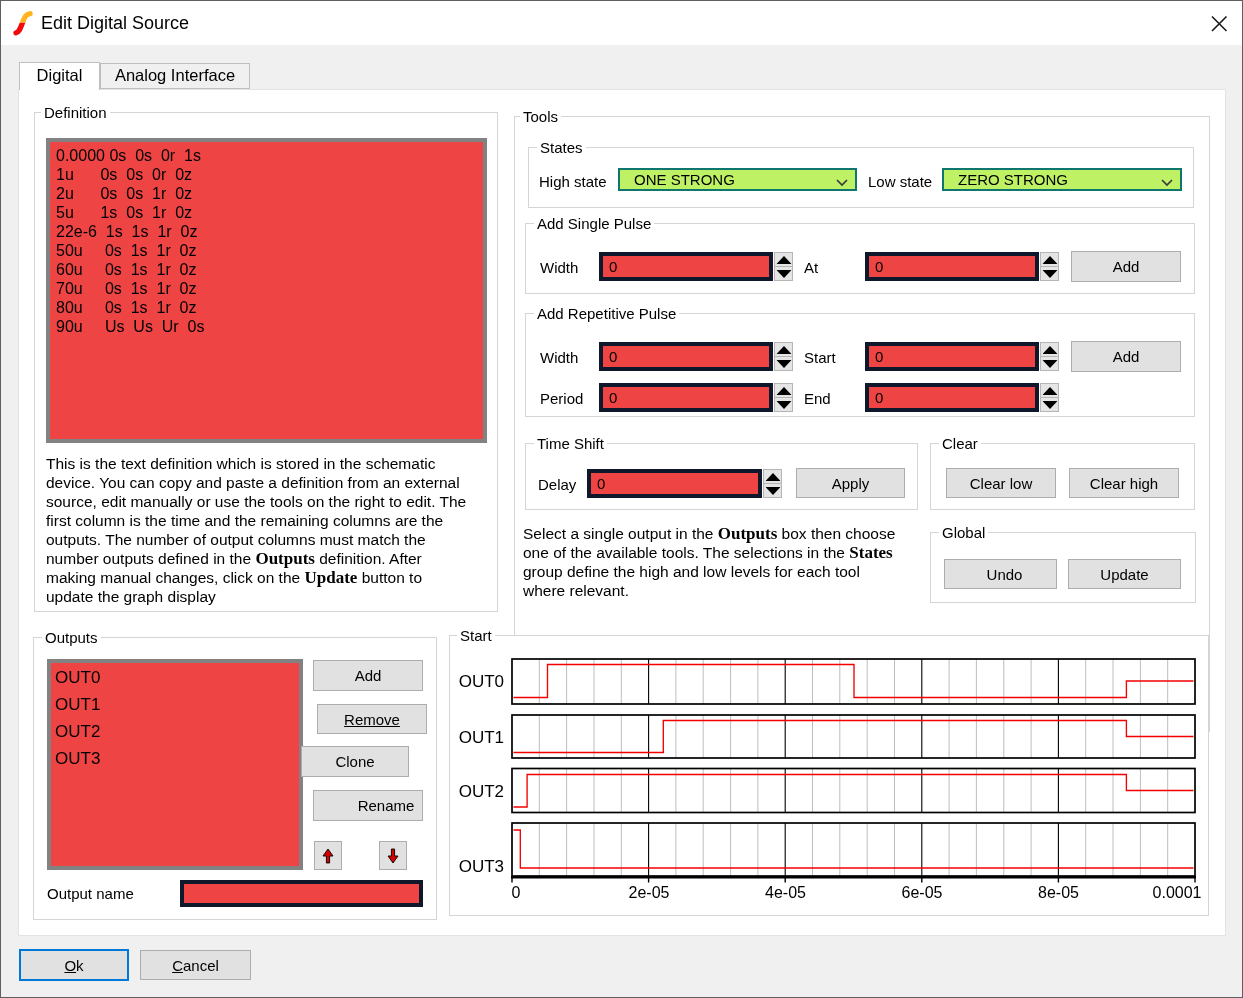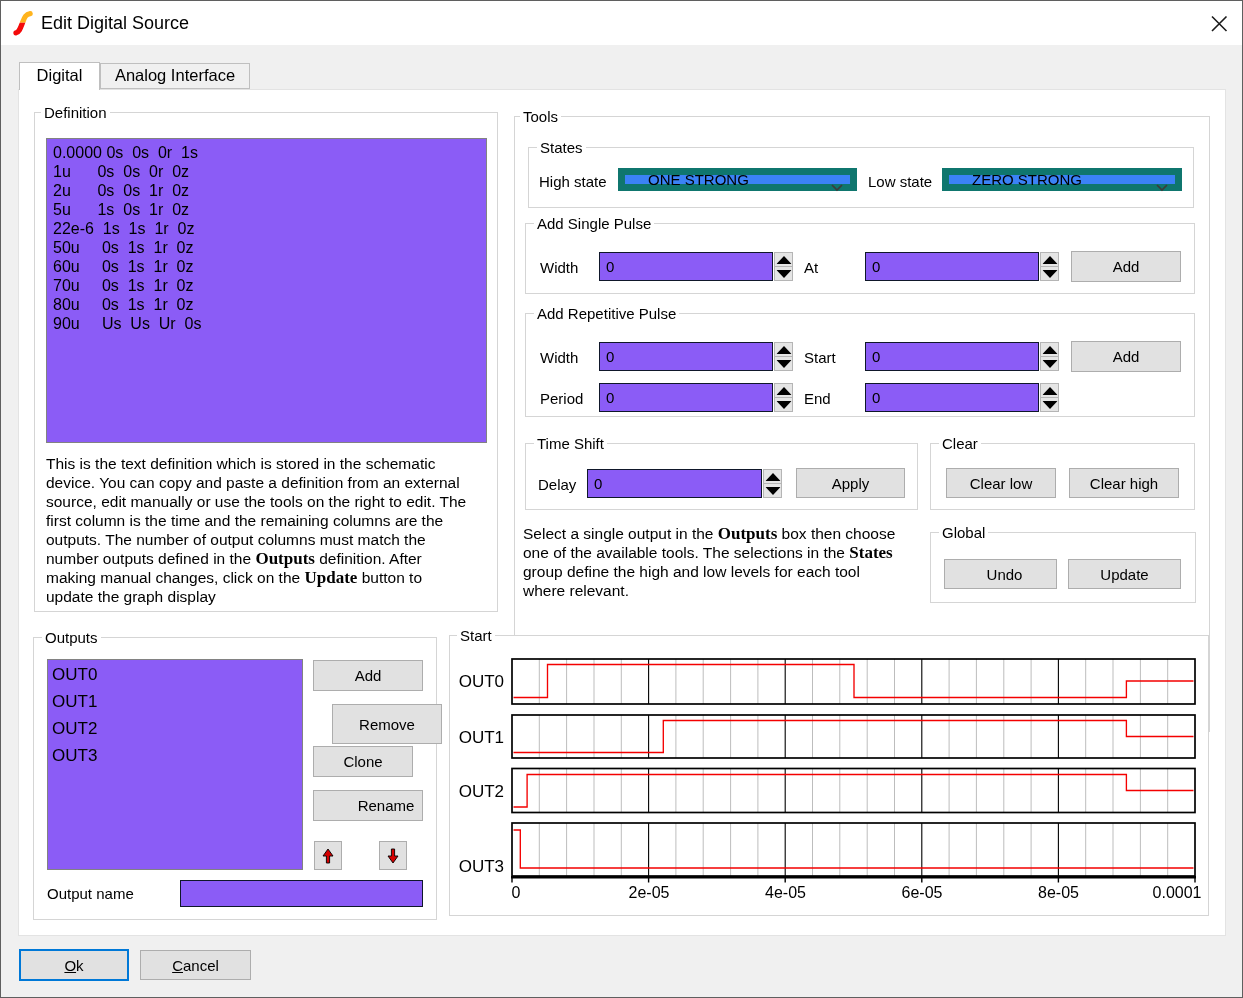--- a/index.html
+++ b/index.html
@@ -18,26 +18,26 @@
 #closex { left:1203px; top:8px; width:30px; height:30px; }
 
 #tab2 { left:99px; top:62px; width:150px; height:26px; background:#f0f0f0; border:1px solid #bfbfbf; text-align:center; line-height:23px; font-size:16.5px; }
 #pane { left:17px; top:88px; width:1208px; height:847px; background:#fff; border:1px solid #e3e3e3; }
 #tab1 { left:18px; top:61px; width:81px; height:28px; background:#fff; border:1px solid #bfbfbf; border-bottom:none; text-align:center; line-height:24px; z-index:5; font-size:16.5px; }
 
 .grp { position:absolute; border:1px solid #d5d5d5; }
 .glabel { position:absolute; background:#fff; padding:0 3px; top:-9px; line-height:17px; }
 
 .btn { position:absolute; background:#e1e1e1; border:1px solid #adadad; text-align:center; display:flex; align-items:center; justify-content:center; }
-.field { position:absolute; background:#8b5cf6; border:1px solid #0f172a; padding-left:6px; display:flex; align-items:center; }
+.field { position:absolute; background:#ef4444; border:4px solid #0f172a; padding-left:6px; display:flex; align-items:center; }
 .spin { position:absolute; width:19px; background:#e5e5e5; border:1px solid #b5b5b5; display:flex; flex-direction:column; }
 .spin .u, .spin .d { flex:1; position:relative; }
 .spin .u { border-bottom:1px solid #b5b5b5; }
 .spin svg { position:absolute; left:50%; top:50%; transform:translate(-50%,-50%); }
-.combo { position:absolute; background:#3b82f6; border:7px solid #0f766e; padding-left:23px; display:flex; align-items:center; }
+.combo { position:absolute; background:#bef264; border:2px solid #0f766e; padding-left:14px; display:flex; align-items:center; }
 .lbl { position:absolute; white-space:nowrap; }
 .bser { font-family:"Liberation Serif", serif; font-weight:bold; font-size:17px; }
 </style>
 </head>
 <body>
 
 <div class="abs" id="titlebar"></div>
 <svg class="abs" style="left:12px; top:9px;" width="24" height="28" viewBox="0 0 24 28">
   <defs>
     <clipPath id="ctop">
@@ -237,22 +237,22 @@
 <div class="btn" style="left:943px; top:558px; width:113px; height:30px;padding-left:8px;">Undo</div>
 <div class="btn" style="left:1067px; top:558px; width:113px; height:30px;">Update</div>
 
 <div class="grp" style="left:32px; top:636px; width:404px; height:283px;">
   <div class="glabel" style="left:8px;">Outputs</div>
 </div>
 <div class="field" style="left:46px; top:658px; width:256px; height:211px; align-items:flex-start; border-color:#828282; padding-left:4px;">
   <div style="font-size:17px; line-height:27px; padding-top:1px;">OUT0<br>OUT1<br>OUT2<br>OUT3</div>
 </div>
 <div class="btn" style="left:312px; top:659px; width:110px; height:31px;">Add</div>
-<div class="btn" style="left:331px; top:703px; width:110px; height:40px;">Remove</div>
-<div class="btn" style="left:312px; top:745px; width:100px; height:31px;">Clone</div>
+<div class="btn" style="left:316px; top:703px; width:110px; height:30px;text-decoration:underline;">Remove</div>
+<div class="btn" style="left:300px; top:745px; width:108px; height:31px;">Clone</div>
 <div class="btn" style="left:312px; top:789px; width:110px; height:31px;padding-left:36px;">Rename</div>
 <div class="btn" style="left:313px; top:840px; width:28px; height:29px;">
   <svg width="12" height="16" viewBox="0 0 12 16">
       <path d="M6 1 L11 8 L7.6 8 L7.6 15 L4.4 15 L4.4 8 L1 8 Z" fill="#d40000" stroke="#000" stroke-width="0.9"></path>
     </svg>
 </div>
 <div class="btn" style="left:378px; top:840px; width:28px; height:29px;">
   <svg width="12" height="16" viewBox="0 0 12 16">
       <path d="M6 15 L1 8 L4.4 8 L4.4 1 L7.6 1 L7.6 8 L11 8 Z" fill="#d40000" stroke="#000" stroke-width="0.9"></path>
     </svg>

